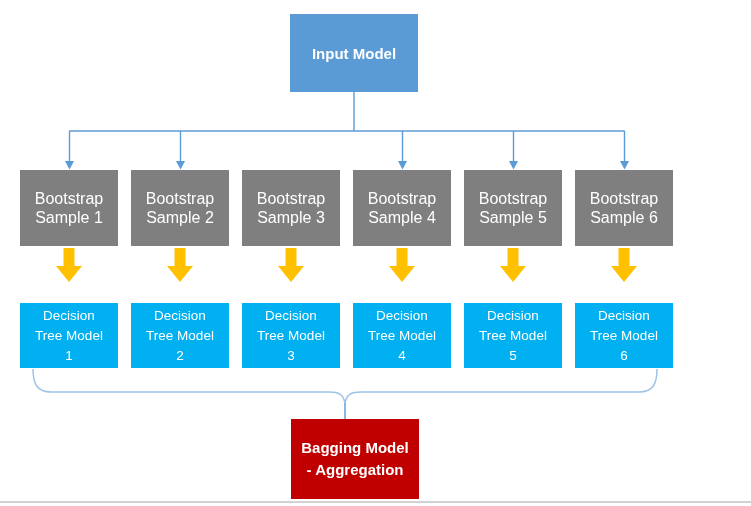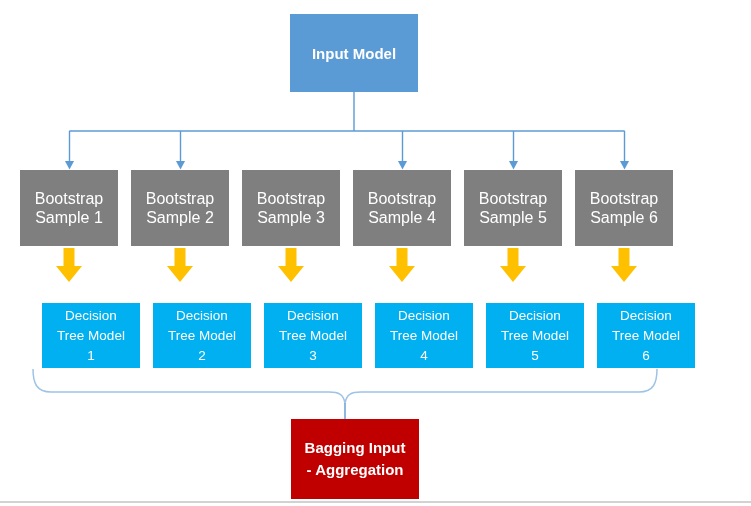--- a/index.html
+++ b/index.html
@@ -14,21 +14,21 @@
   .input-box{
     left:290px;top:14px;width:128px;height:78px;
     background:var(--input-box,#5b9bd5);font-size:15px;font-weight:bold;
   }
   .gray-box{
     top:170px;width:98px;height:76px;
     background:var(--bootstrap-box,#7f7f7f);font-size:16px;line-height:19px;
   }
   .cyan-box{
     top:303px;width:98px;height:65px;
-    background:var(--tree-box,#00b0f0);font-size:13.5px;line-height:20px;margin-left:22px;
+    background:var(--tree-box,#00b0f0);font-size:13.5px;line-height:20px;
   }
   .red-box{
     left:291px;top:419px;width:128px;height:80px;
     background:var(--aggregate-box,#c00000);font-size:15px;font-weight:bold;line-height:22px;
   }
   .down-arrow{position:absolute;top:248px;width:28px;height:34px;}
   #connectors{position:absolute;left:0;top:0;pointer-events:none;}
   .page-edge{
     position:absolute;left:0;top:501px;width:751px;height:2px;
     background:var(--page-edge,#d2d2d2);
@@ -112,17 +112,17 @@
   <div class="box cyan-box" style="left:353px">Decision
 Tree Model
 4</div>
   <div class="box cyan-box" style="left:464px">Decision
 Tree Model
 5</div>
   <div class="box cyan-box" style="left:575px">Decision
 Tree Model
 6</div>
 
-  <div class="box red-box">Bagging Input
+  <div class="box red-box">Bagging Model
 - Aggregation</div>
 
   <div class="page-edge"></div>
 </div>
 
 </body></html>

